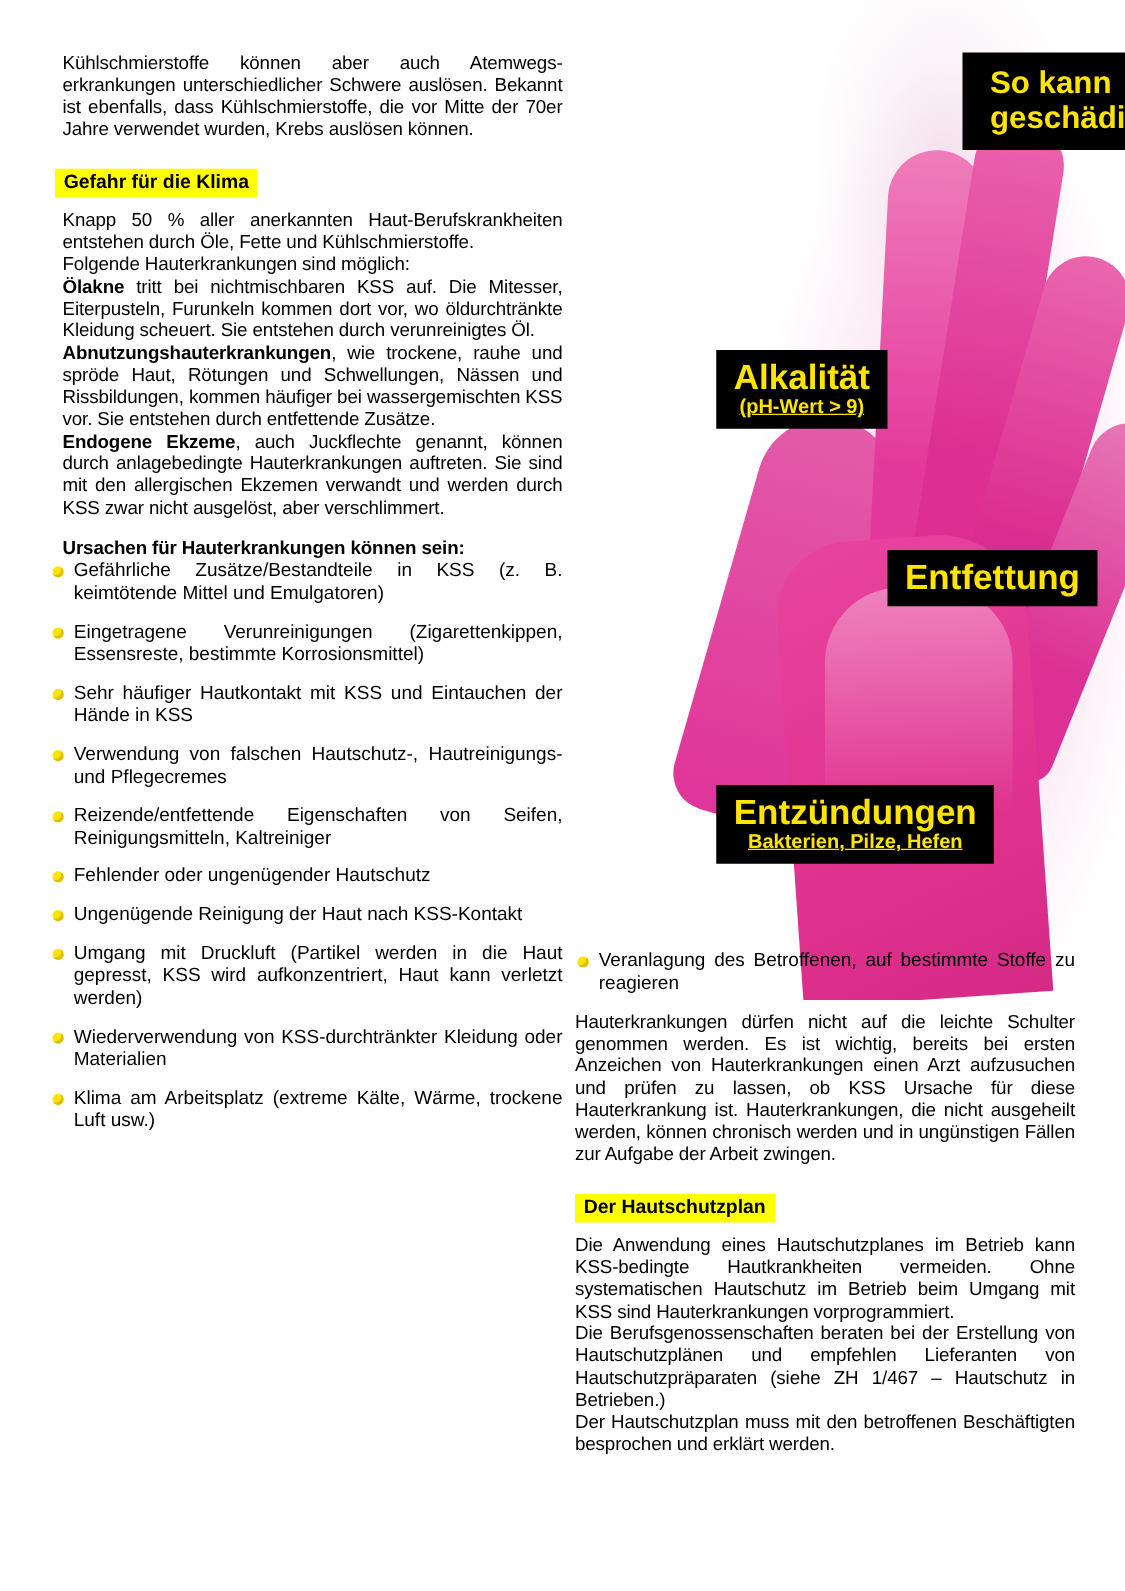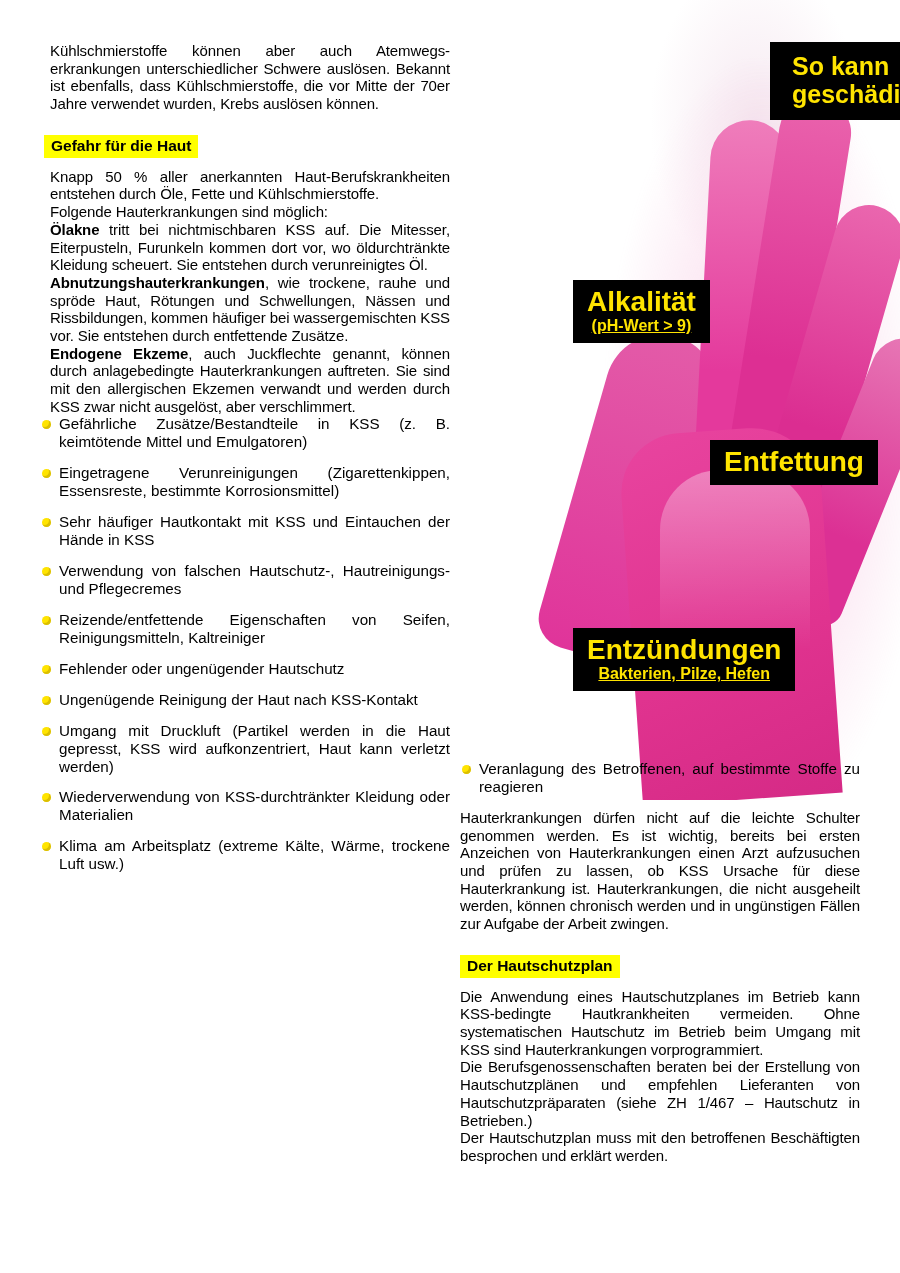--- a/index.html
+++ b/index.html
@@ -221,33 +221,34 @@
       <span class="l1">Entzündungen</span>
       <span class="l2">Bakterien, Pilze, Hefen</span>
     </div>
   </div>
 
   <div class="col-left">
 
     <p class="para indent">Kühlschmierstoffe können aber auch Atemwegs-erkrankungen unterschiedlicher Schwere auslösen. Bekannt ist ebenfalls, dass Kühlschmierstoffe, die vor Mitte der 70er Jahre verwendet wurden, Krebs auslösen können.</p>
 
     <div class="heading-wrap">
-      <span class="hl-heading">Gefahr für die Haut</span>
+      <span class="hl-heading">Gefahr für die Klima</span>
     </div>
 
     <p class="para indent" style="white-space:pre-line">Knapp 50 % aller anerkannten Haut-Berufskrankheiten entstehen durch Öle, Fette und Kühlschmierstoffe.
 Folgende Hauterkrankungen sind möglich:</p>
 
     <p class="para indent"><span class="lead">Ölakne</span><span> tritt bei nichtmischbaren KSS auf. Die Mitesser, Eiterpusteln, Furunkeln kommen dort vor, wo öldurchtränkte Kleidung scheuert. Sie entstehen durch verunreinigtes Öl.</span></p>
 
     <p class="para indent"><span class="lead">Abnutzungshauterkrankungen</span><span>, wie trockene, rauhe und spröde Haut, Rötungen und Schwellungen, Nässen und Rissbildungen, kommen häufiger bei wassergemischten KSS vor. Sie entstehen durch entfettende Zusätze.</span></p>
 
 
     <p class="para indent"><span class="lead">Endogene Ekzeme</span><span>, auch Juckflechte genannt, können durch anlagebedingte Hauterkrankungen auftreten. Sie sind mit den allergischen Ekzemen verwandt und werden durch KSS zwar nicht ausgelöst, aber verschlimmert.</span></p>
 
+    <p class="para indent lead" style="margin-top:15px">Ursachen für Hauterkrankungen können sein:</p>
 
     <div class="bullets">
       <div class="bullet-item">Gefährliche Zusätze/Bestandteile in KSS (z. B. keimtötende Mittel und Emulgatoren)</div>
       <div class="bullet-item">Eingetragene Verunreinigungen (Zigarettenkippen, Essensreste, bestimmte Korrosionsmittel)</div>
       <div class="bullet-item">Sehr häufiger Hautkontakt mit KSS und Eintauchen der Hände in KSS</div>
       <div class="bullet-item">Verwendung von falschen Hautschutz-, Hautreinigungs- und Pflegecremes</div>
       <div class="bullet-item">Reizende/entfettende Eigenschaften von Seifen, Reinigungsmitteln, Kaltreiniger</div>
       <div class="bullet-item">Fehlender oder ungenügender Hautschutz</div>
       <div class="bullet-item">Ungenügende Reinigung der Haut nach KSS-Kontakt</div>
       <div class="bullet-item">Umgang mit Druckluft (Partikel werden in die Haut gepresst, KSS wird aufkonzentriert, Haut kann verletzt werden)</div>

